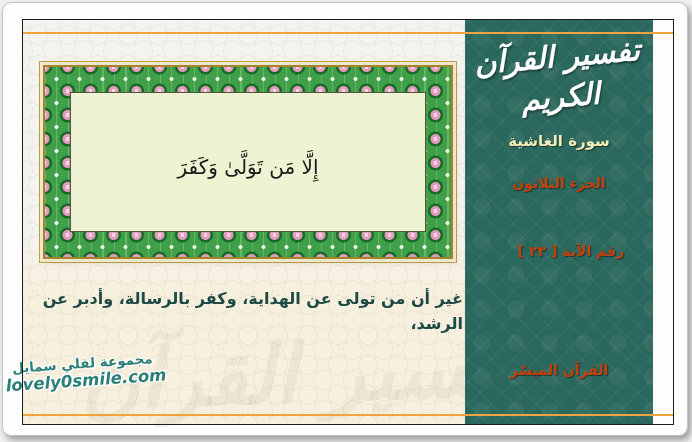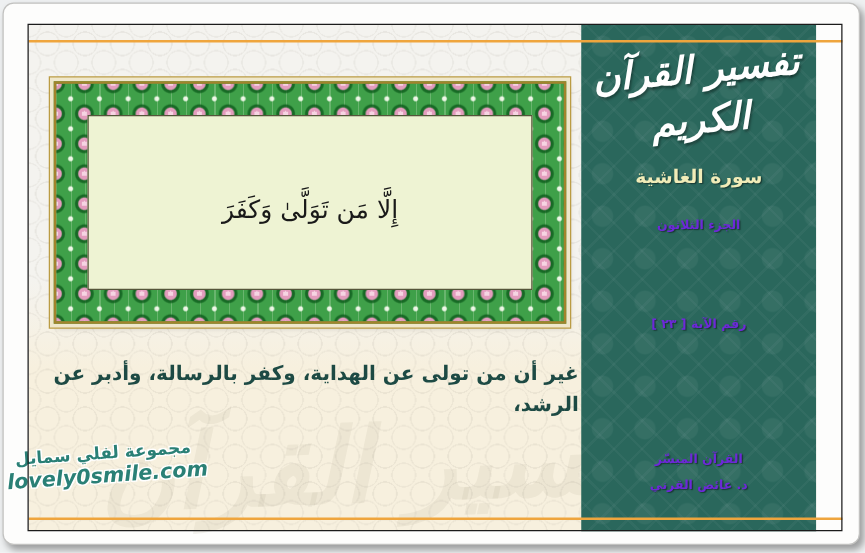--- a/index.html
+++ b/index.html
@@ -104,28 +104,28 @@
     position: absolute; left: 466px; top: 34px; width: 180px; height: 86px;
     color: #ffffff; font-size: 30px; font-weight: bold; font-style: italic;
     line-height: 40px; text-align: center; direction: rtl;
     transform: rotate(-5deg);
     text-shadow: 1px 2px 2px rgba(0,0,0,0.35);
     z-index: 4;
   }
   .p-text {
     position: absolute; left: 462px; width: 188px;
     text-align: center; direction: rtl;
-    color: #6d28d9; font-weight: bold; font-size: 10px;
+    color: #c2410c; font-weight: bold; font-size: 14px;
     text-shadow: 1px 1px 1px rgba(0,0,0,0.45);
     z-index: 4;
   }
   .p-text.surah  { top: 129px; font-size: 15px; color: #f1ecb8; }
   .p-text.juz    { top: 172px; }
   .p-text.sno    { top: 213px; }
-  .p-text.ano    { top: 251px; }
+  .p-text.ano    { top: 240px; margin-left: 12px; }
   .p-text.src    { top: 359px; }
   .p-text.author { top: 380px; }
 </style>
 </head>
 <body>
 
 <div class="card">
   <div class="content-bg"></div>
   <div class="ghost-text">تفسير القرآن</div>
   <div class="green-panel"></div>
@@ -148,14 +148,13 @@
   <div class="watermark">
     <div class="wm-ar">مجموعة لفلي سمايل</div>
     <div class="wm-en">lovely0smile.com</div>
   </div>
 
   <div class="callig">تفسير القرآن الكريم</div>
   <div class="p-text surah">سورة الغاشية</div>
   <div class="p-text juz">الجزء الثلاثون</div>
   <div class="p-text ano">رقم الآية [ ٢٣ ]</div>
   <div class="p-text src">القرآن الميسّر</div>
-  <div class="p-text author">د. عائض القرني</div>
 </div>
 
 </body></html>

